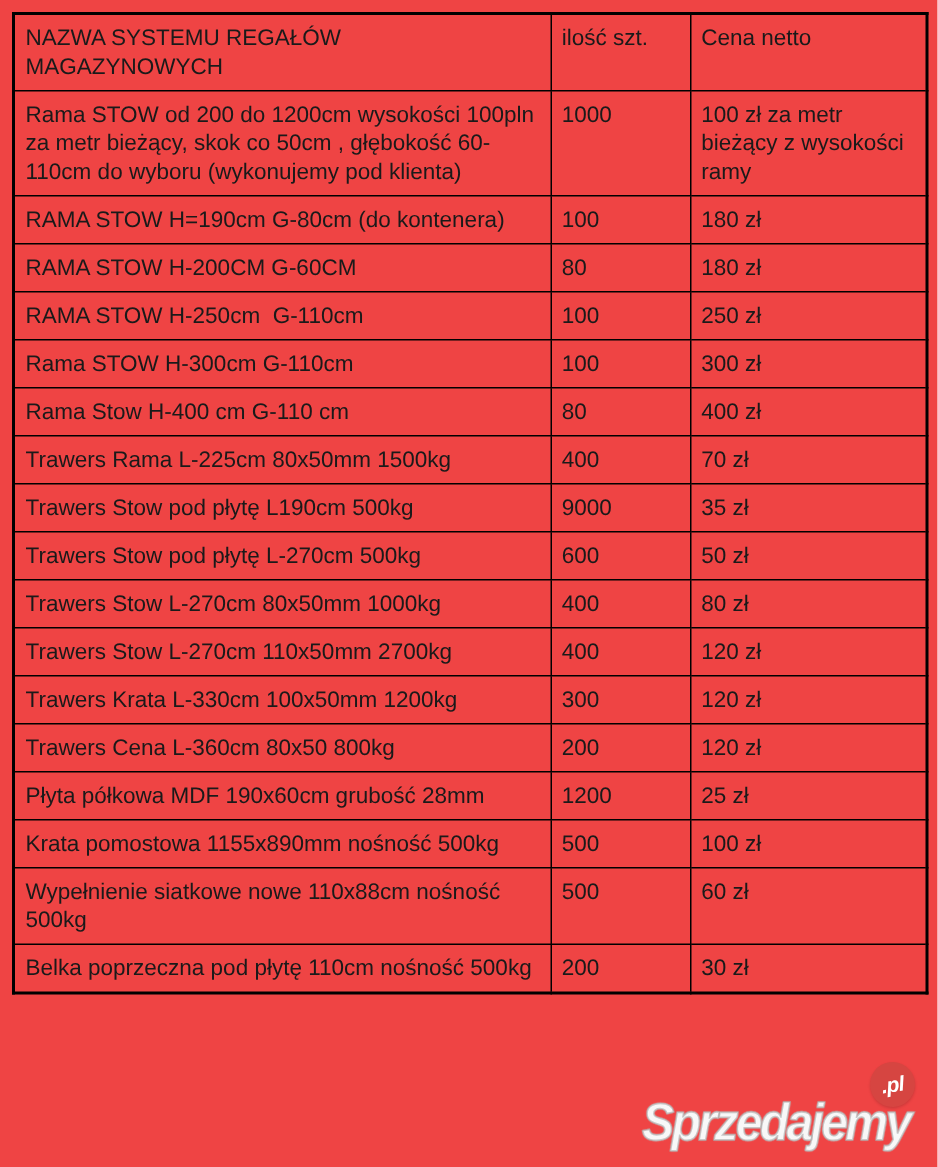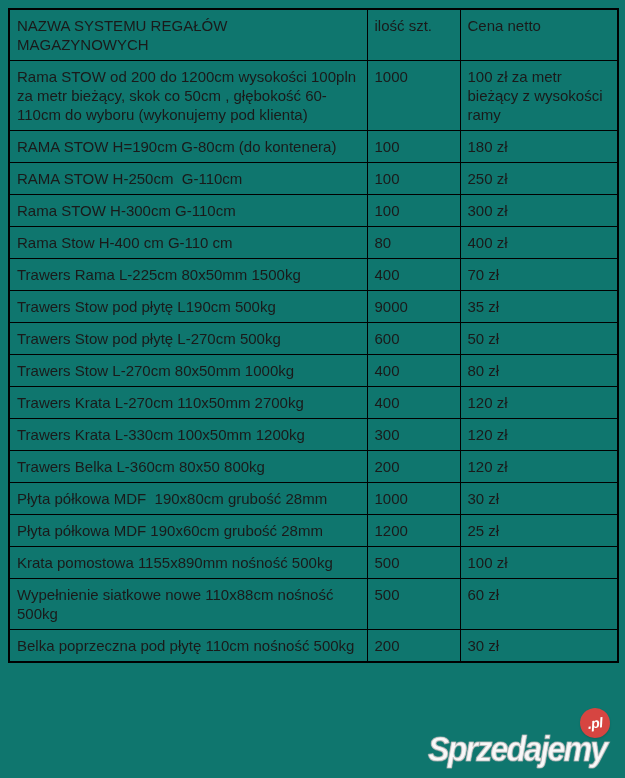--- a/index.html
+++ b/index.html
@@ -1,21 +1,21 @@
 <!DOCTYPE html>
 <html><head>
 <meta charset="utf-8">
 <style>
   * { box-sizing: border-box; }
   html, body { margin: 0; padding: 0; background: #ffffff; }
   .page {
     position: relative;
     width: 625px;
     height: 778px;
-    background: #0f766e;
+    background: #ef4444;
     font-family: "Liberation Sans", sans-serif;
     color: #1a1a1a;
     overflow: hidden;
   }
   table.price-table {
     position: absolute;
     left: 8px;
     top: 8px;
     width: 609px;
     border-collapse: collapse;
@@ -112,20 +112,25 @@
           <td>Rama STOW od 200 do 1200cm wysokości 100pln za metr bieżący, skok co 50cm , głębokość 60-110cm do wyboru (wykonujemy pod klienta)</td>
           <td>1000</td>
           <td>100 zł za metr bieżący z wysokości ramy</td>
         </tr>
         <tr>
           <td>RAMA STOW H=190cm G-80cm (do kontenera)</td>
           <td>100</td>
           <td>180 zł</td>
         </tr>
         <tr>
+          <td>RAMA STOW H-200CM G-60CM</td>
+          <td>80</td>
+          <td>180 zł</td>
+        </tr>
+        <tr>
           <td>RAMA STOW H-250cm  G-110cm</td>
           <td>100</td>
           <td>250 zł</td>
         </tr>
         <tr>
           <td>Rama STOW H-300cm G-110cm</td>
           <td>100</td>
           <td>300 zł</td>
         </tr>
         <tr>
@@ -147,38 +152,33 @@
           <td>Trawers Stow pod płytę L-<span class="wavy">270cm</span> 500kg</td>
           <td>600</td>
           <td>50 zł</td>
         </tr>
         <tr>
           <td>Trawers Stow L-270cm 80x50mm 1000kg</td>
           <td>400</td>
           <td>80 zł</td>
         </tr>
         <tr>
-          <td>Trawers Krata L-270cm 110x50mm 2700kg</td>
+          <td>Trawers Stow L-270cm 110x50mm 2700kg</td>
           <td>400</td>
           <td>120 zł</td>
         </tr>
         <tr>
           <td>Trawers Krata L-330cm 100x50mm 1200kg</td>
           <td>300</td>
           <td>120 zł</td>
         </tr>
         <tr>
-          <td>Trawers Belka L-360cm 80x50 800kg</td>
+          <td>Trawers Cena L-360cm 80x50 800kg</td>
           <td>200</td>
           <td>120 zł</td>
-        </tr>
-        <tr>
-          <td>Płyta półkowa MDF  190x80cm grubość 28mm</td>
-          <td>1000</td>
-          <td>30 zł</td>
         </tr>
         <tr>
           <td>Płyta półkowa MDF 190x60cm grubość 28mm</td>
           <td>1200</td>
           <td>25 zł</td>
         </tr>
         <tr>
           <td>Krata pomostowa 1155x890mm nośność 500kg</td>
           <td>500</td>
           <td>100 zł</td>

